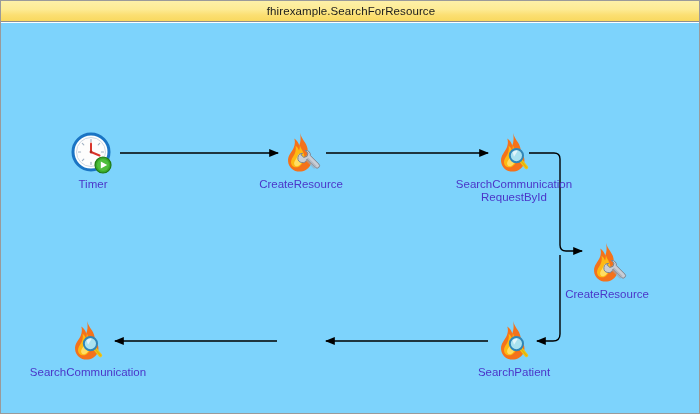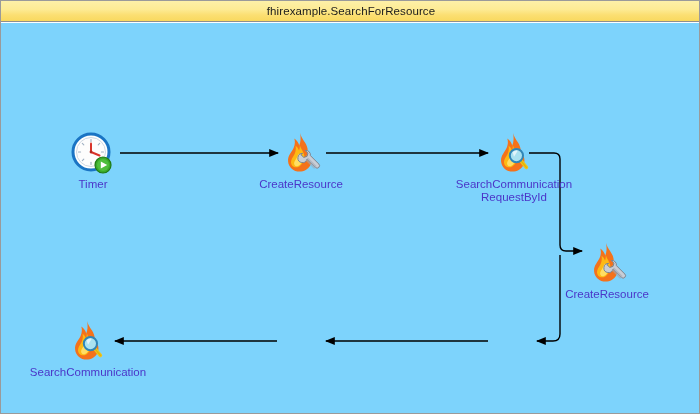--- a/index.html
+++ b/index.html
@@ -219,23 +219,21 @@
           <g>
             <path d="M23.6,22.4 a4.6,4.6 0 1,0 4.4,5.6 L36.4,36.4 a2.4,2.4 0 0,0 3.4,-3.4
                      L31.4,24.6 a4.6,4.6 0 0,0 -5.2,-5.2 L29,22.2 L28,25.4 L24.8,26.4 L21.8,23.6 Z" fill="#c9ced6" stroke="#7d858f" stroke-width="1"></path>
             <path d="M29,26.6 L37,34.6 a1.9,1.9 0 0,1 -2.6,2.6 L26.4,29.2 Z" fill="#9fa7b2" opacity="0.6"></path>
           </g>
         </svg>
       </div>
       <div class="caption">CreateResource</div>
     </div>
 
-
-
-    <div class="node" style="left:87px; top:296px;">
+    <div class="node" style="left:513px; top:296px;">
       <div class="glyph">
         <svg width="44" height="46" viewBox="0 0 44 46">
           <path d="M21,2 C23,9 27.5,11.5 28.5,17.5 C29.3,22.5 27,26 27,26 C27,26 28.6,24.7 29,21.5
                    C32.6,25.2 33.4,30 31.3,34.2 C29.2,38.4 24.9,40.6 20.6,40.6
                    C14.6,40.6 9.6,36.4 9.1,30.4 C8.6,24.6 12.4,21.6 14.6,17
                    C16.2,13.6 16.1,10 15.3,7.6 C18,9.4 19.6,11.8 20.2,14.6
                    C21.6,11.2 22.1,7 21,2 Z" fill="#f4721b"></path>
           <path d="M20.6,13.8 C21.9,18.2 24.6,20.4 25.3,24.6 C26,29 23.6,33.2 20.3,35.4
                    C17.6,37.1 14.2,36.5 12.7,34 C11.1,31.2 12.4,28.2 14.2,25.6
                    C16.5,22.3 17.3,18.2 16.6,14.8 C18.2,16 19.4,17.6 20,19.6
@@ -244,17 +242,44 @@
                    C17.2,35.7 15.6,34.9 15.2,33.2 C14.8,31.4 15.8,29.8 16.9,28.2
                    C18.2,26.3 18.8,24.4 19.8,22.5 Z" fill="#ffe26e" opacity="0.9"></path>
           <g>
             <line x1="28.6" y1="29.4" x2="34.4" y2="36.4" stroke="#f0c419" stroke-width="3.6" stroke-linecap="round"></line>
             <line x1="28.6" y1="29.4" x2="34.4" y2="36.4" stroke="#d8a400" stroke-width="1.2" stroke-linecap="round" opacity="0.6"></line>
             <circle cx="24.4" cy="24.6" r="6.6" fill="#a9e2f0" stroke="#2f86b8" stroke-width="2"></circle>
             <path d="M20.6,21.2 a5.4,5.4 0 0,1 5.2,-1.5 L22,25.8 Z" fill="#ffffff" opacity="0.65"></path>
           </g>
         </svg>
       </div>
+      <div class="caption">SearchPatient</div>
+    </div>
+
+
+    <div class="node" style="left:87px; top:296px;">
+      <div class="glyph">
+        <svg width="44" height="46" viewBox="0 0 44 46">
+          <path d="M21,2 C23,9 27.5,11.5 28.5,17.5 C29.3,22.5 27,26 27,26 C27,26 28.6,24.7 29,21.5
+                   C32.6,25.2 33.4,30 31.3,34.2 C29.2,38.4 24.9,40.6 20.6,40.6
+                   C14.6,40.6 9.6,36.4 9.1,30.4 C8.6,24.6 12.4,21.6 14.6,17
+                   C16.2,13.6 16.1,10 15.3,7.6 C18,9.4 19.6,11.8 20.2,14.6
+                   C21.6,11.2 22.1,7 21,2 Z" fill="#f4721b"></path>
+          <path d="M20.6,13.8 C21.9,18.2 24.6,20.4 25.3,24.6 C26,29 23.6,33.2 20.3,35.4
+                   C17.6,37.1 14.2,36.5 12.7,34 C11.1,31.2 12.4,28.2 14.2,25.6
+                   C16.5,22.3 17.3,18.2 16.6,14.8 C18.2,16 19.4,17.6 20,19.6
+                   C20.8,17.6 21,15.6 20.6,13.8 Z" fill="#fdb913"></path>
+          <path d="M19.8,22.5 C20.8,25.2 22.4,26.8 22.6,29.4 C22.8,32 21,34.2 19,35
+                   C17.2,35.7 15.6,34.9 15.2,33.2 C14.8,31.4 15.8,29.8 16.9,28.2
+                   C18.2,26.3 18.8,24.4 19.8,22.5 Z" fill="#ffe26e" opacity="0.9"></path>
+          <g>
+            <line x1="28.6" y1="29.4" x2="34.4" y2="36.4" stroke="#f0c419" stroke-width="3.6" stroke-linecap="round"></line>
+            <line x1="28.6" y1="29.4" x2="34.4" y2="36.4" stroke="#d8a400" stroke-width="1.2" stroke-linecap="round" opacity="0.6"></line>
+            <circle cx="24.4" cy="24.6" r="6.6" fill="#a9e2f0" stroke="#2f86b8" stroke-width="2"></circle>
+            <path d="M20.6,21.2 a5.4,5.4 0 0,1 5.2,-1.5 L22,25.8 Z" fill="#ffffff" opacity="0.65"></path>
+          </g>
+        </svg>
+      </div>
       <div class="caption">SearchCommunication</div>
     </div>
 
   </div>
 </div>
 
 </body></html>

